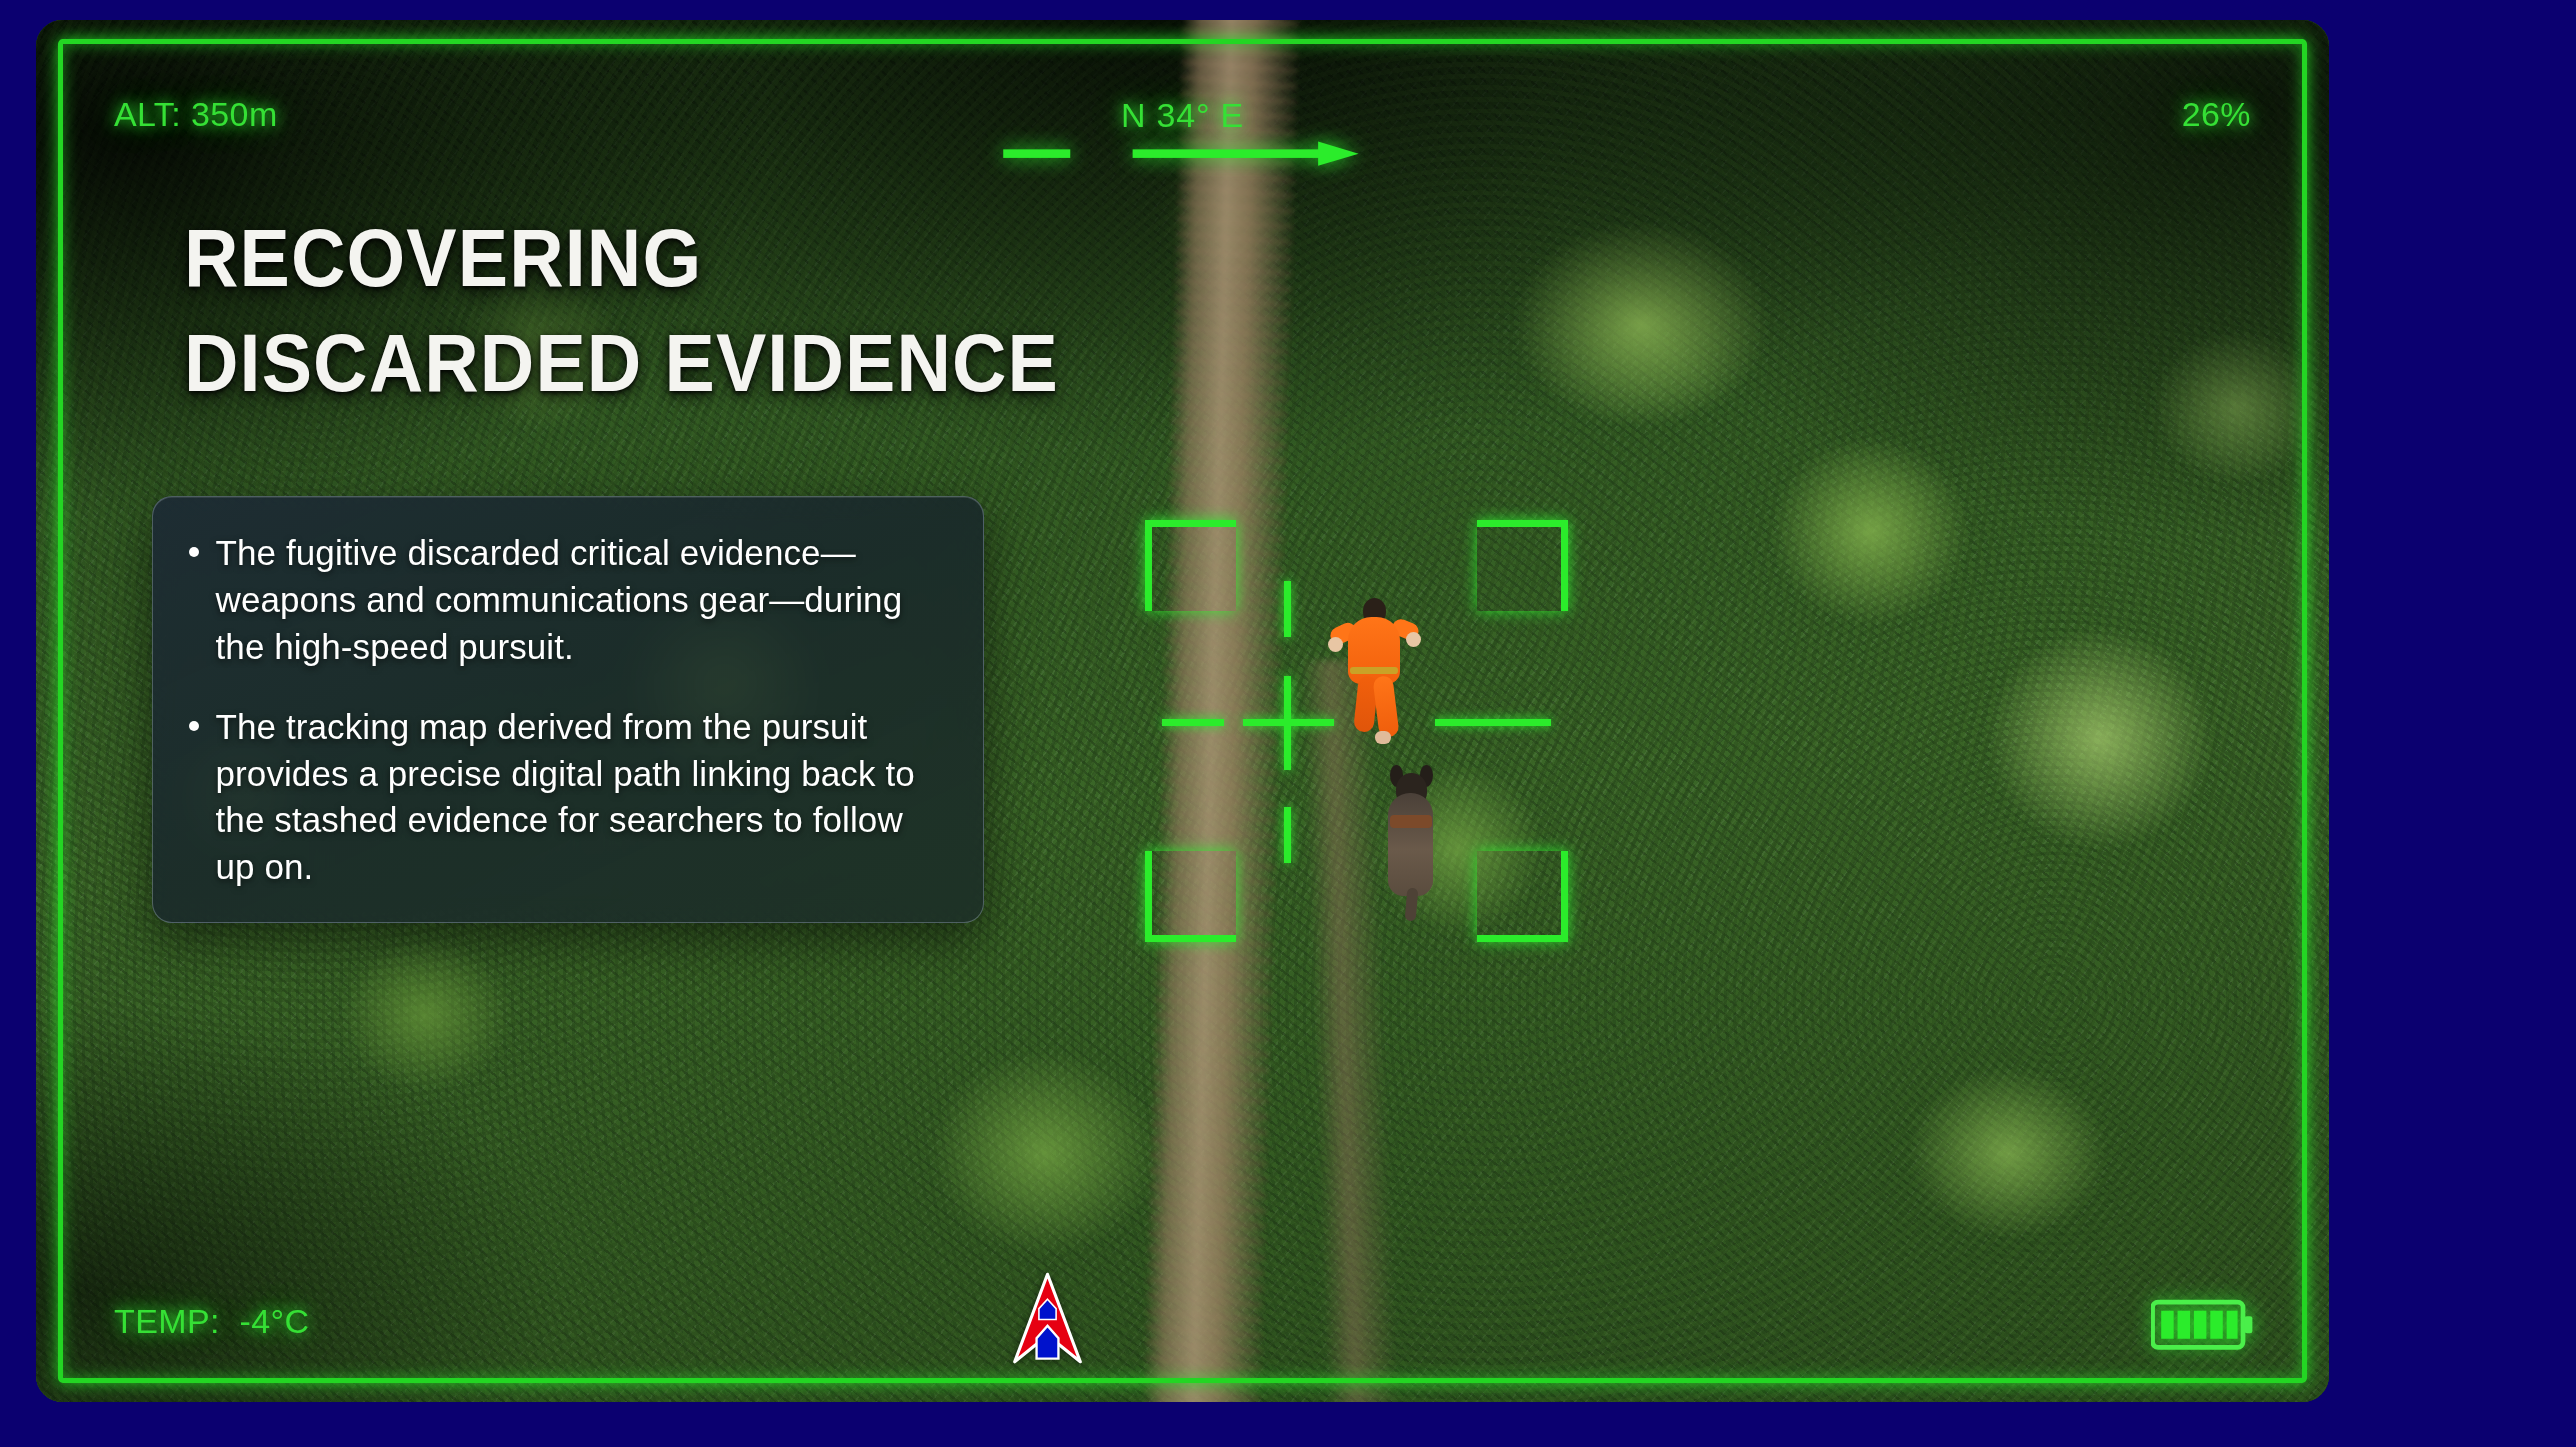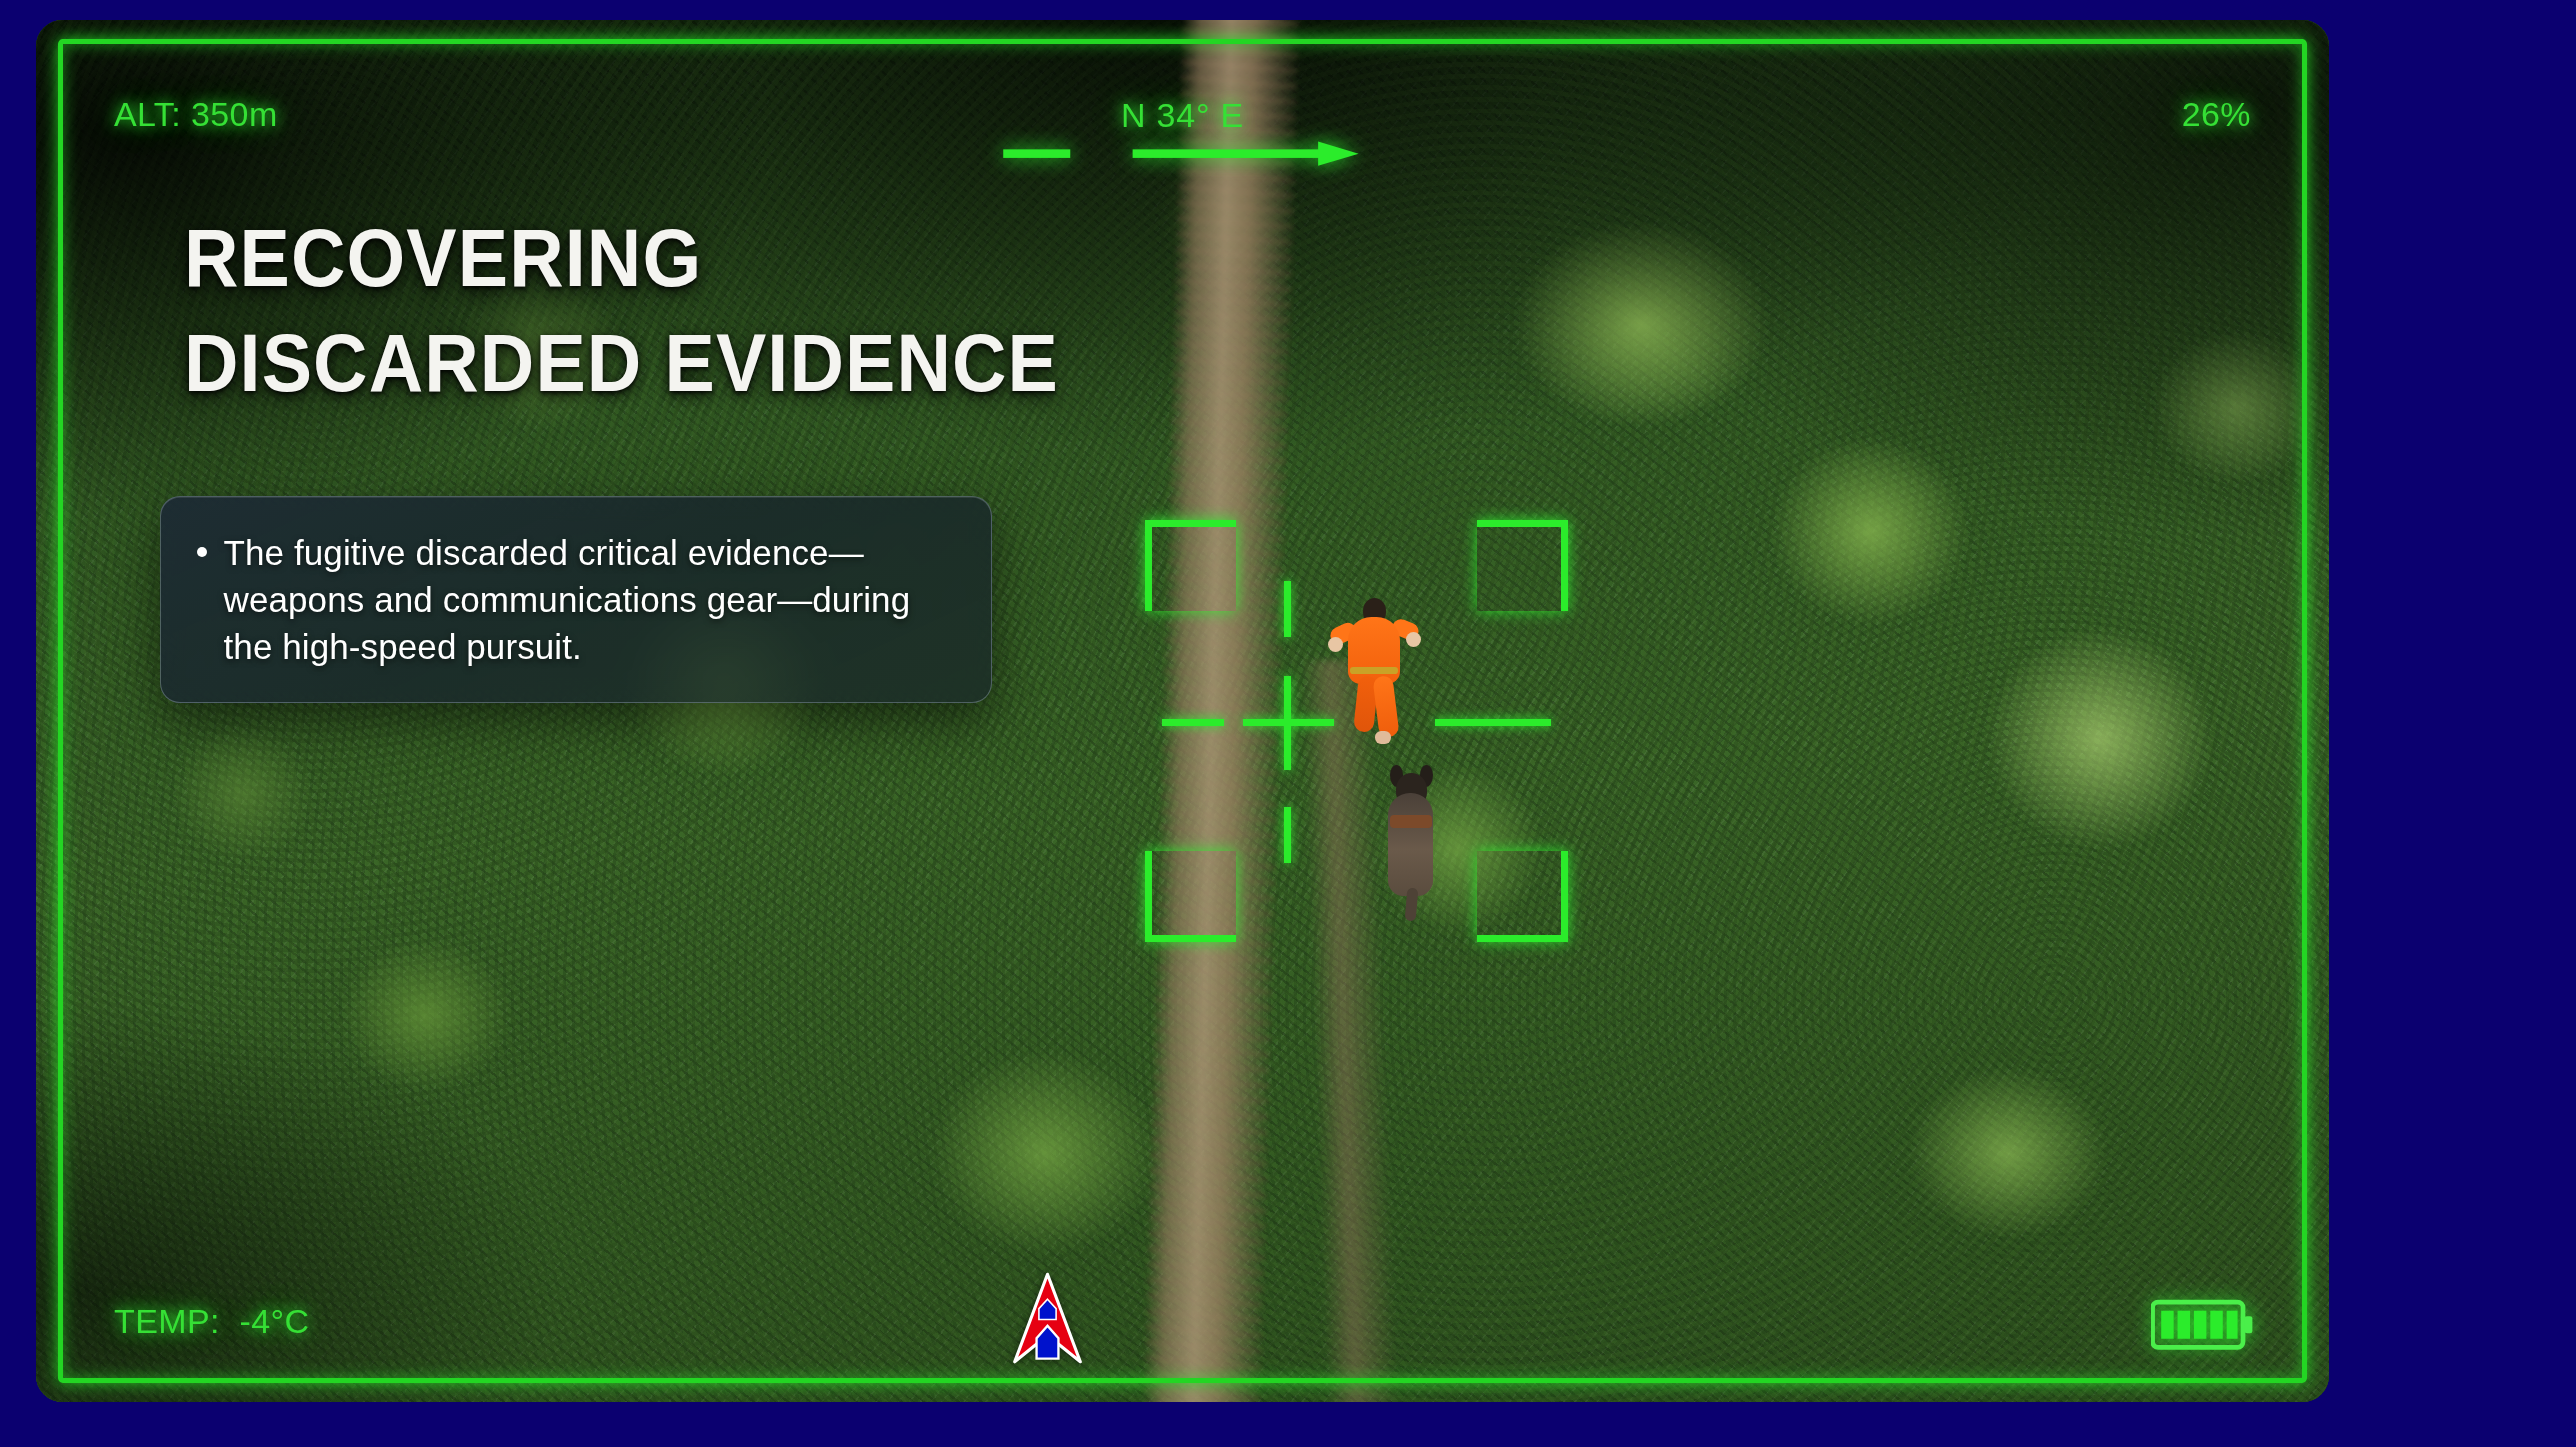--- a/index.html
+++ b/index.html
@@ -289,21 +289,21 @@
     transform: scaleX(.92);
     transform-origin: left center;
     text-shadow: 0 3.9px 17px rgba(0,0,0,.85), 0 1.6px 4.7px rgba(0,0,0,.9);
     text-transform: uppercase;
     white-space: nowrap;
   }
 
   
   #content-panel {
     position: absolute;
-    left: 124px;
+    left: 116px;
     top: 476px;
     width: 832px;
     padding: 33px 34px 31px 26.5px;
     box-sizing: border-box;
     background: linear-gradient(155deg, rgba(26,36,56,.80) 0%, rgba(22,34,44,.78) 48%, rgba(24,38,40,.74) 100%);
     border: 1.6px solid rgba(200,215,235,.30);
     border-radius: 20px;
     box-shadow: 0 17px 47px rgba(0,0,0,.5), inset 0 0.8px 0 rgba(255,255,255,.12);
     backdrop-filter: blur(11px);
   }
@@ -417,18 +417,22 @@
       <span class="title-line">RECOVERING</span>
       <span class="title-line">DISCARDED EVIDENCE</span>
     </div>
 
     <div id="content-panel">
       <ul id="bullet-list">
         <li>
           <span class="dot"></span>
           <span>The fugitive discarded critical evidence—weapons and communications gear—during the high-speed pursuit.</span>
         </li>
+        <li>
+          <span class="dot"></span>
+          <span>The tracking map derived from the pursuit provides a precise digital path linking back to the stashed evidence for searchers to follow up on.</span>
+        </li>
       </ul>
     </div>
 
   </div>
 </div>
 
 
 </body></html>

